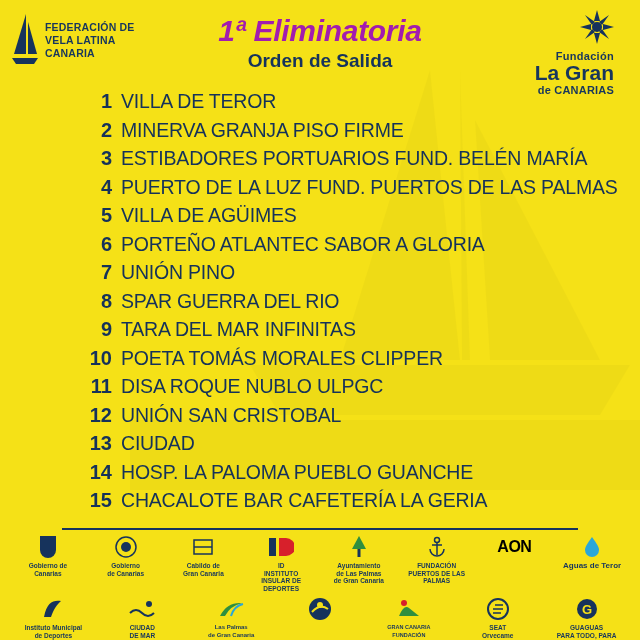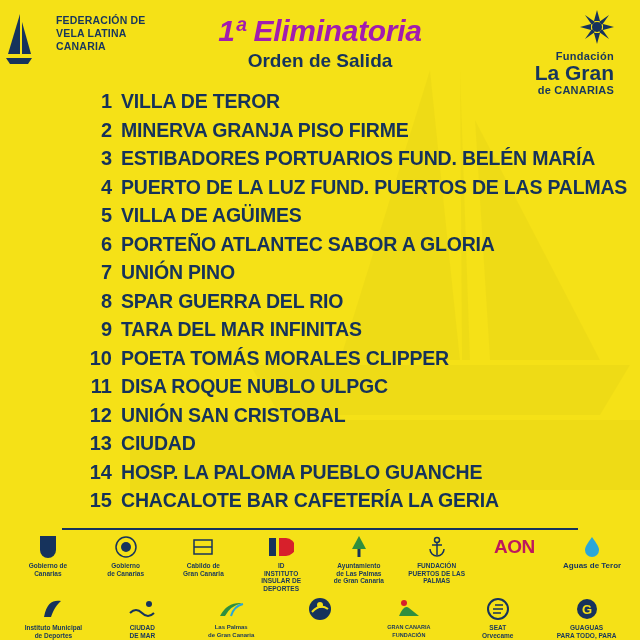--- a/index.html
+++ b/index.html
@@ -34,25 +34,25 @@
 
   
   .header {
     position: relative;
     height: 84px;
     padding: 10px 14px 0 14px;
     box-sizing: border-box;
   }
   .fvl-logo {
     position: absolute;
-    left: 6px;
+    left: 12px;
     top: 14px;
     display: flex;
-    align-items: flex-start;
-    gap: 24px;
+    align-items: center;
+    gap: 7px;
   }
   .fvl-sail {
     width: 26px;
     height: 52px;
     position: relative;
   }
   .fvl-text {
     color: #17365d;
     font-weight: bold;
     font-size: 10.5px;
@@ -130,21 +130,21 @@
   .row .num {
     font-size: 20px;
     font-weight: bold;
     width: 34px;
     text-align: right;
     margin-right: 9px;
     flex: 0 0 34px;
   }
   .row .name {
     font-size: 19.5px;
-    font-weight: bold;
+    font-weight: normal;
     letter-spacing: -0.2px;
     white-space: nowrap;
   }
 
   
   .divider {
     position: absolute;
     left: 62px;
     right: 62px;
     top: 528px;
@@ -374,21 +374,21 @@
               <circle cx="11" cy="4" r="2.5" fill="none" stroke="#16335c" stroke-width="1.5"></circle>
               <path d="M11 6 v13 M4 13 a7 7 0 0 0 14 0 M6 9 h10" fill="none" stroke="#16335c" stroke-width="1.5"></path>
             </svg>
         </div>
         <span class="cap">FUNDACIÓN
 PUERTOS DE LAS PALMAS</span>
       </div>
 
       <div class="sponsor red">
         <div class="mark">
-          <span style="font-size:19px;font-weight:bold;color:#be185d;letter-spacing:-0.5px;">AON</span>
+          <span style="font-size:16px;font-weight:bold;color:#000000;letter-spacing:-0.5px;">AON</span>
         </div>
         <span class="cap" style="visibility:hidden">AON</span>
       </div>
 
       <div class="sponsor">
         <div class="mark">
           <svg width="18" height="22" viewBox="0 0 18 22">
               <path d="M9 1 C4 8 2 11 2 14 a7 7 0 0 0 14 0 C16 11 14 8 9 1 z" fill="#2aa7d8"></path>
             </svg>
         </div>

